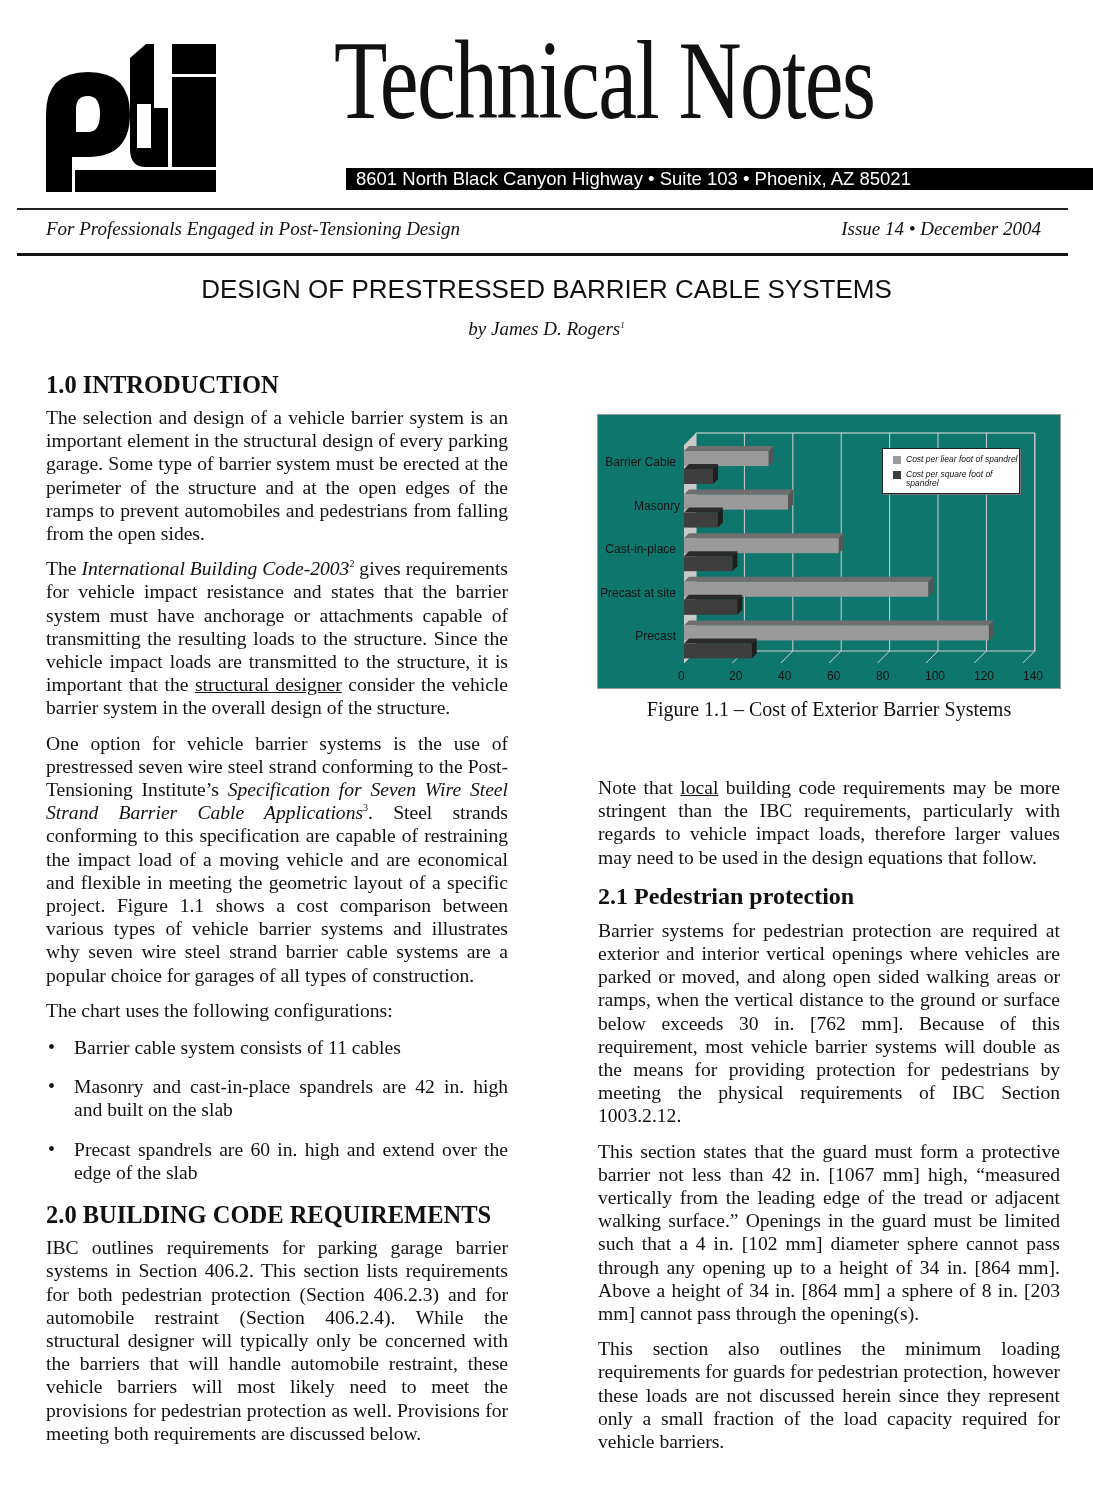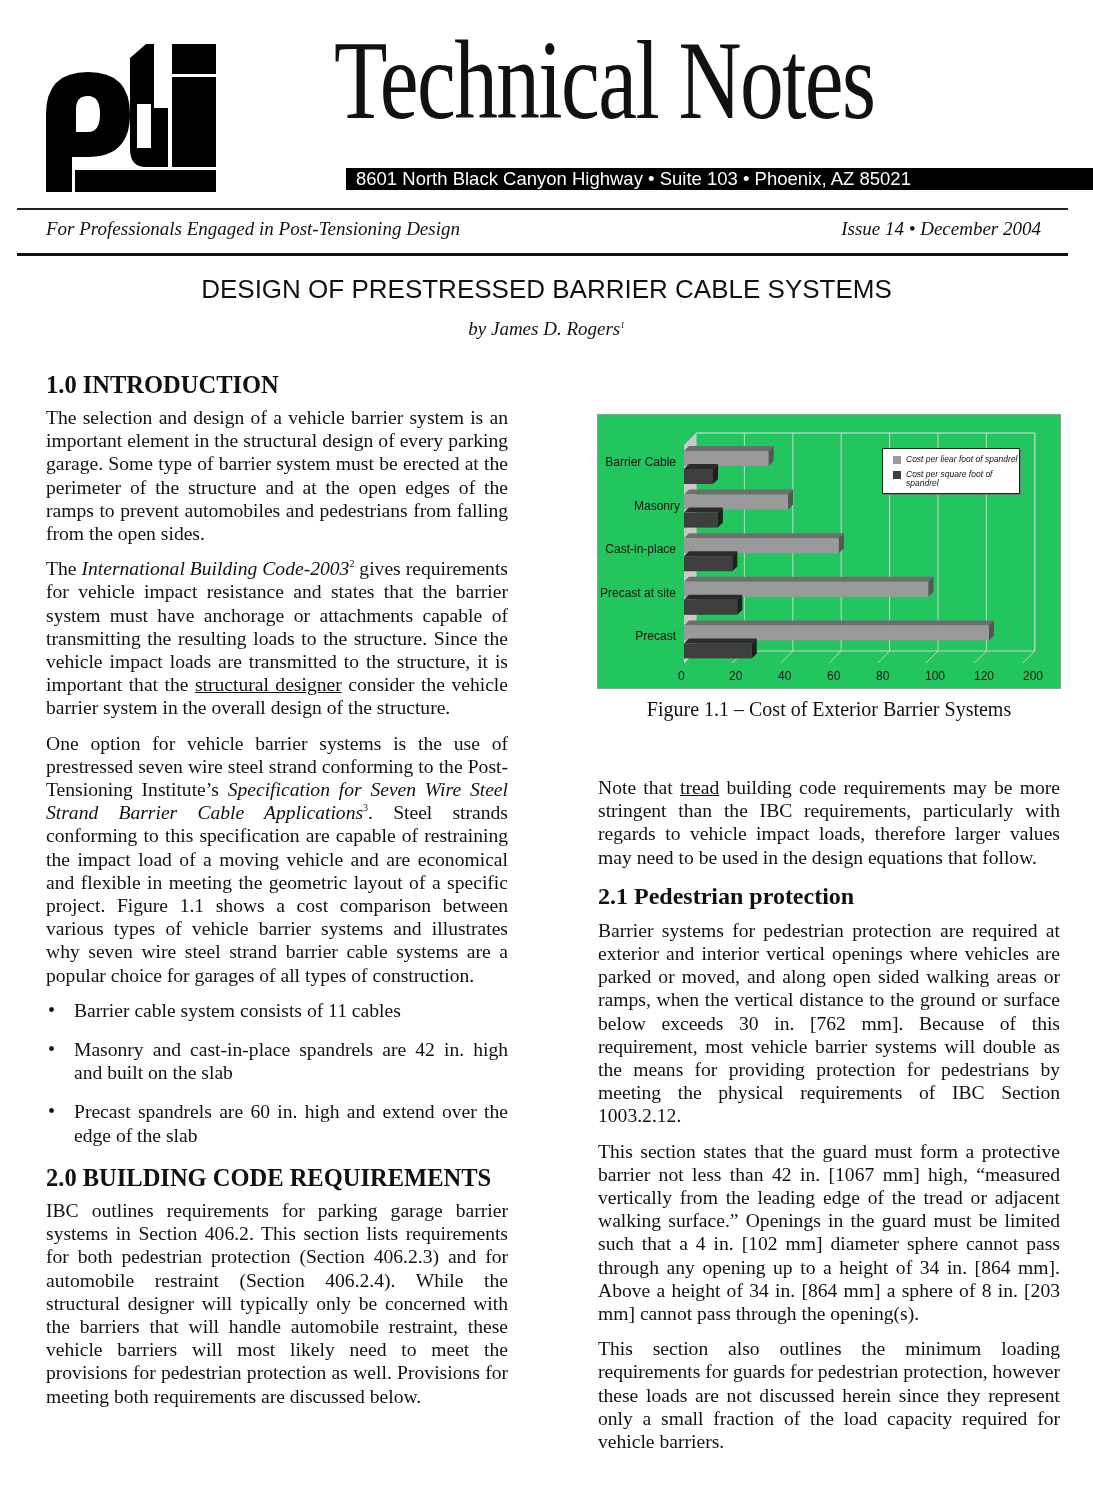--- a/index.html
+++ b/index.html
@@ -21,21 +21,21 @@
   .lcol { left:46px; top:370px; width:462px; }
   .rcol { left:598px; top:776px; width:462px; }
   h2 { font-size:24.5px; font-weight:bold; margin:0 0 6px 0; line-height:30px; text-align:left; }
   h3 { font-size:24px; font-weight:bold; margin:8px 0 8px 0; line-height:30px; text-align:left; }
   ul { margin:0 0 10px 0; padding:0; list-style:none; }
   ul li { position:relative; padding-left:28px; margin-bottom:16px; }
   ul li::before { content:"\2022"; position:absolute; left:2px; top:0; font-size:20px; }
   u { text-decoration:underline; }
   sup { font-size:10px; line-height:0; }
   
-  .chart { left:597px; top:414px; width:464px; height:275px; border:1px solid #999; box-sizing:border-box; background:#22c55e; }
+  .chart { left:597px; top:414px; width:464px; height:275px; border:1px solid #999; box-sizing:border-box; background:#0f766e; }
   .fig-caption { left:597px; width:464px; top:698px; text-align:center; font-size:20px; }
   .ch-label { position:absolute; font-family:"Liberation Sans", sans-serif; font-size:12px; color:#111; text-align:right; width:78px; }
   .ch-tick { position:absolute; font-family:"Liberation Sans", sans-serif; font-size:12px; color:#111; }
   .legend { position:absolute; left:284px; top:33px; width:136px; height:44px; border:1px solid #222; background:#fff; font-family:"Liberation Sans", sans-serif; font-size:8.5px; line-height:9px; box-shadow:1px 1px 0 #777;font-style:italic; }
   .lg-item { position:absolute; left:10px; display:flex; align-items:flex-start; gap:5px; }
   .lg-sw { width:8px; height:8px; flex:none; margin-top:1px; }
 </style>
 </head>
 <body>
 
@@ -62,20 +62,21 @@
 <div class="abs rule2"></div>
 
 <div class="abs doc-title">DESIGN OF PRESTRESSED BARRIER CABLE SYSTEMS</div>
 <div class="abs byline"><span>by James D. Rogers</span><sup>1</sup></div>
 
 <div class="abs col lcol">
   <h2>1.0 INTRODUCTION</h2>
   <p>The selection and design of a vehicle barrier system is an important element in the structural design of every parking garage. Some type of barrier system must be erected at the perimeter of the structure and at the open edges of the ramps to prevent automobiles and pedestrians from falling from the open sides.</p>
   <p><span>The </span><i>International Building Code-2003</i><sup>2</sup><span> gives requirements for vehicle impact resistance and states that the barrier system must have anchorage or attachments capable of transmitting the resulting loads to the structure. Since the vehicle impact loads are transmitted to the structure, it is important that the </span><u>structural designer</u><span> consider the vehicle barrier system in the overall design of the structure.</span></p>
   <p><span>One option for vehicle barrier systems is the use of prestressed seven wire steel strand conforming to the Post-Tensioning Institute’s </span><i>Specification for Seven Wire Steel Strand Barrier Cable Applications</i><sup>3</sup><span>. Steel strands conforming to this specification are capable of restraining the impact load of a moving vehicle and are economical and flexible in meeting the geometric layout of a specific project. Figure 1.1 shows a cost comparison between various types of vehicle barrier systems and illustrates why seven wire steel strand barrier cable systems are a popular choice for garages of all types of construction.</span></p>
+  <p style="margin-bottom:14px">The chart uses the following configurations:</p>
   <ul>
     <li>Barrier cable system consists of 11 cables</li>
     <li>Masonry and cast-in-place spandrels are 42 in. high and built on the slab</li>
     <li>Precast spandrels are 60 in. high and extend over the edge of the slab</li>
   </ul>
   <h2 style="margin-top:8px">2.0 BUILDING CODE REQUIREMENTS</h2>
   <p>IBC outlines requirements for parking garage barrier systems in Section 406.2. This section lists requirements for both pedestrian protection (Section 406.2.3) and for automobile restraint (Section 406.2.4). While the structural designer will typically only be concerned with the barriers that will handle automobile restraint, these vehicle barriers will most likely need to meet the provisions for pedestrian protection as well. Provisions for meeting both requirements are discussed below.</p>
 </div>
 
 <div class="abs chart">
@@ -137,34 +138,34 @@
       <div class="ch-label" style="left: 0px; top: 127.2px;">Cast-in-place</div>
       <div class="ch-label" style="left: 0px; top: 170.8px;">Precast at site</div>
       <div class="ch-label" style="left: 0px; top: 214.4px;">Precast</div>
       <div class="ch-tick" style="left: 80px; top: 254px;">0</div>
       <div class="ch-tick" style="left: 131px; top: 254px;">20</div>
       <div class="ch-tick" style="left: 180px; top: 254px;">40</div>
       <div class="ch-tick" style="left: 229px; top: 254px; text-align: center;">60</div>
       <div class="ch-tick" style="left: 278px; top: 254px;">80</div>
       <div class="ch-tick" style="left: 327px; top: 254px;">100</div>
       <div class="ch-tick" style="left: 376px; top: 254px;">120</div>
-      <div class="ch-tick" style="left: 425px; top: 254px;">200</div>
+      <div class="ch-tick" style="left: 425px; top: 254px;">140</div>
     </div>
   <div class="legend">
     <div class="lg-item" style="top:6px">
       <span class="lg-sw" style="background:#9a9a9a"></span>
       <span>Cost per liear foot of spandrel</span>
     </div>
     <div class="lg-item" style="top:21px; width:112px">
       <span class="lg-sw" style="background:#3e3e3e"></span>
       <span>Cost per square foot of spandrel</span>
     </div>
   </div>
 </div>
 <div class="abs fig-caption">Figure 1.1 – Cost of Exterior Barrier Systems</div>
 
 <div class="abs col rcol">
-  <p><span>Note that </span><u>tread</u><span> building code requirements may be more stringent than the IBC requirements, particularly with regards to vehicle impact loads, therefore larger values may need to be used in the design equations that follow.</span></p>
+  <p><span>Note that </span><u>local</u><span> building code requirements may be more stringent than the IBC requirements, particularly with regards to vehicle impact loads, therefore larger values may need to be used in the design equations that follow.</span></p>
   <h3>2.1 Pedestrian protection</h3>
   <p>Barrier systems for pedestrian protection are required at exterior and interior vertical openings where vehicles are parked or moved, and along open sided walking areas or ramps, when the vertical distance to the ground or surface below exceeds 30 in. [762 mm]. Because of this requirement, most vehicle barrier systems will double as the means for providing protection for pedestrians by meeting the physical requirements of IBC Section 1003.2.12.</p>
   <p>This section states that the guard must form a protective barrier not less than 42 in. [1067 mm] high, “measured vertically from the leading edge of the tread or adjacent walking surface.” Openings in the guard must be limited such that a 4 in. [102 mm] diameter sphere cannot pass through any opening up to a height of 34 in. [864 mm]. Above a height of 34 in. [864 mm] a sphere of 8 in. [203 mm] cannot pass through the opening(s).</p>
   <p>This section also outlines the minimum loading requirements for guards for pedestrian protection, however these loads are not discussed herein since they represent only a small fraction of the load capacity required for vehicle barriers.</p>
 </div>
 
 </body></html>

